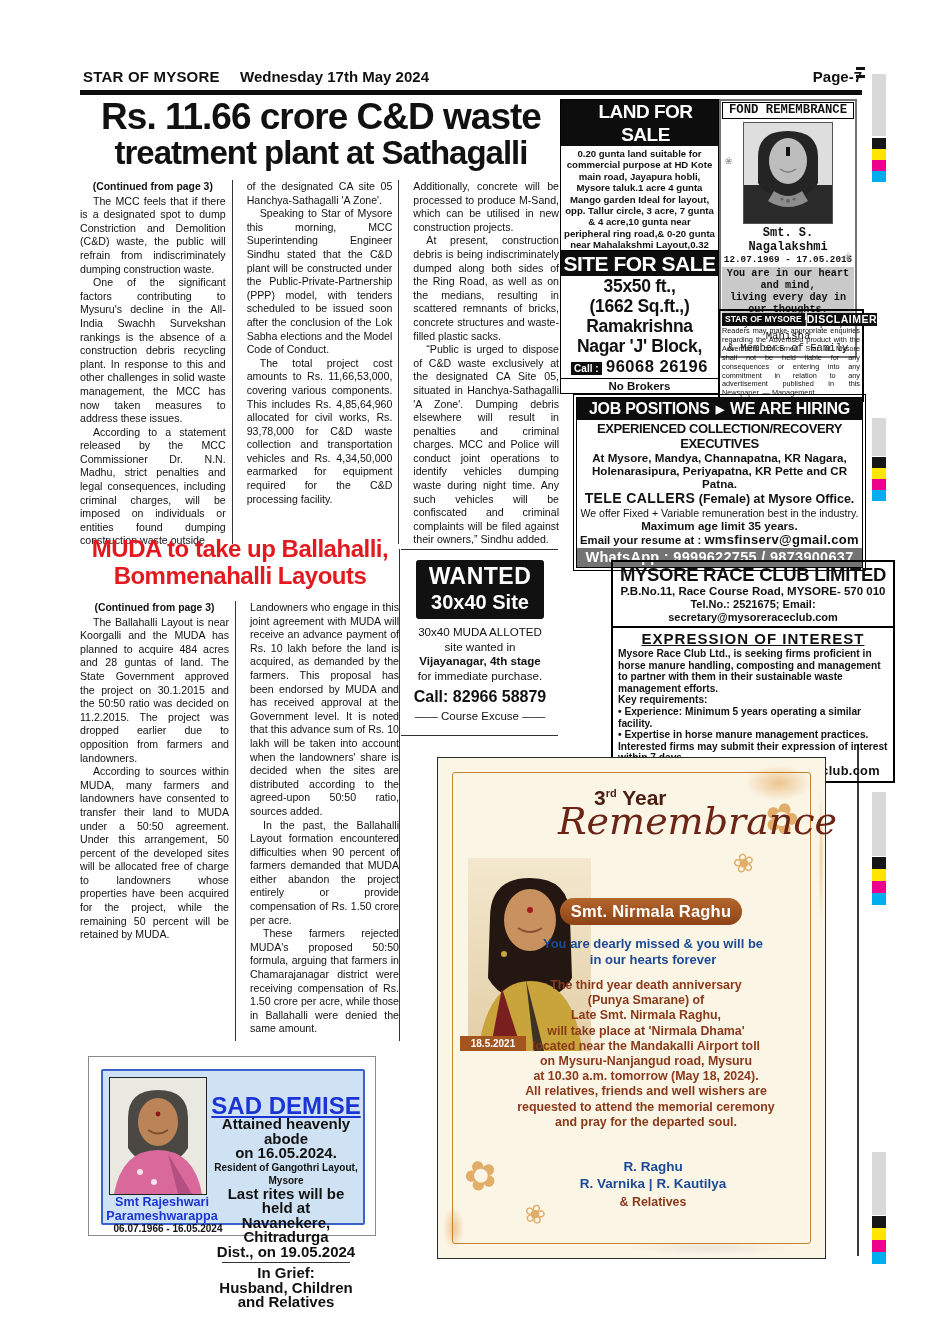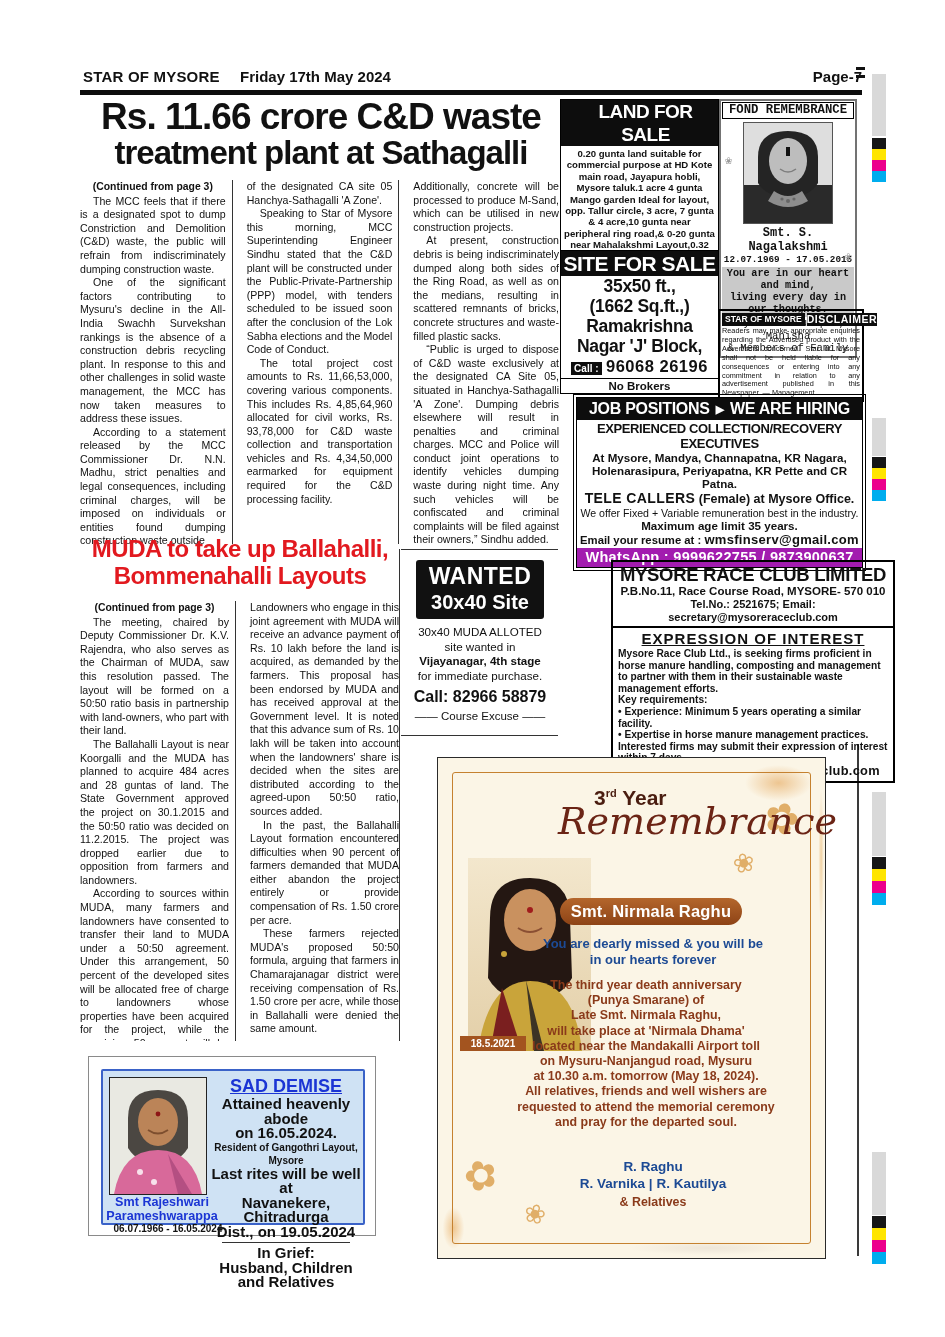--- a/index.html
+++ b/index.html
@@ -59,21 +59,21 @@
   .job-head .arrow{font-size:11px;vertical-align:1px;padding:0 2px;}
   .job-role1{font-size:13px;font-weight:bold;text-align:center;line-height:15px;margin-top:1px;letter-spacing:-.4px;}
   .job-loc{font-size:11.6px;font-weight:bold;text-align:center;line-height:13px;padding:0 4px;}
   .job-tele{text-align:center;line-height:16px;}
   .job-tele .b{font-size:14px;font-weight:bold;letter-spacing:.4px;}
   .job-tele .r{font-size:12.5px;font-weight:bold;}
   .job-offer{font-size:10.6px;text-align:center;line-height:12px;font-weight:500;}
   .job-age{font-size:11.6px;font-weight:bold;text-align:center;line-height:13px;}
   .job-email{font-size:11.3px;font-weight:bold;text-align:center;line-height:15px;}
   .job-email .em{font-size:13px;letter-spacing:.3px;}
-  .job-wa{background:#a21caf;color:#fff;font-size:14.5px;font-weight:bold;text-align:center;line-height:19px;letter-spacing:.3px;}
+  .job-wa{background:#737373;color:#fff;font-size:14.5px;font-weight:bold;text-align:center;line-height:19px;letter-spacing:.3px;}
   
   .wanted-box{width:128px;margin:8px auto 0;background:#111;border-radius:3px;color:#fff;text-align:center;padding:3px 0 5px;}
   .wanted-box .t1{font-size:23px;font-weight:bold;line-height:27px;letter-spacing:.5px;}
   .wanted-box .t2{font-size:20px;font-weight:bold;line-height:24px;}
   .wanted-lines{margin-top:6px;}
   .wanted-lines div{font-size:11.6px;text-align:center;line-height:14.5px;font-weight:500;}
   .wanted-lines div:nth-child(3){font-weight:bold;}
   .wanted-call{font-size:16px;font-weight:bold;text-align:center;margin-top:5px;}
   .wanted-note{font-size:11.5px;font-weight:500;text-align:center;margin-top:4px;}
   
@@ -106,38 +106,38 @@
   .rem3-sign div{font-size:13.5px;font-weight:bold;color:#1c4a94;text-align:center;line-height:17px;}
   .rem3-rel{font-size:12.4px;font-weight:bold;color:#8a3a1a;text-align:center;line-height:16px;}
   .rem3-chip{background:#a3541f;color:#fff;font-size:10px;font-weight:bold;text-align:center;line-height:15px;}
   
   .sad-outer{border:1px solid #8a8a8a;}
   .sad{position:absolute;border:2px solid #3a62c8;background:#cfe2f4;border-radius:2px;}
   .sad-photo{position:absolute;border:1px solid #222;}
   .sad-name div{font-size:12.6px;font-weight:bold;color:#1b35d4;text-align:center;line-height:14px;}
   .sad-dates{font-size:10px;font-weight:bold;color:#111;text-align:center;line-height:12px;}
   .sad-right{position:absolute;text-align:center;}
-  .sad-title{font-size:18px;font-weight:bold;color:#1b35d4;text-decoration:underline;line-height:22px;}
+  .sad-title{font-size:24px;font-weight:bold;color:#1b35d4;text-decoration:underline;line-height:22px;margin-top:20px;}
   .sad-l{font-size:15px;font-weight:bold;line-height:14.5px;}
   .sad-res{font-size:10px;font-weight:bold;line-height:13px;}
   .sad-hr{border-top:1px solid #333;width:85%;margin:3px auto;}
   
   .reg-gray{background:#d9d9d9;}
   .reg-k{background:#161616;}
   .reg-y{background:#ffe500;}
   .reg-m{background:#ec008c;}
   .reg-c{background:#00adee;}
 </style>
 </head>
 <body>
 
 <div id="page">
 
   <div class="abs masthead" style="left:83px;top:68px;">STAR OF MYSORE</div>
-  <div class="abs issuedate" style="left:240px;top:68px;">Friday 17th May 2024</div>
+  <div class="abs issuedate" style="left:240px;top:68px;">Wednesday 17th May 2024</div>
   <div class="abs pageno" style="left:762px;top:68px;width:100px;">Page-7</div>
   <div class="abs hdr-rule" style="left:80px;top:90px;width:782px;height:5px;"></div>
   <div class="abs" style="left:856px;top:67px;width:9px;height:3px;background:#111;"></div>
   <div class="abs" style="left:856px;top:75px;width:9px;height:3px;background:#111;"></div>
 
   <div class="abs hl1" style="left:75px;top:98px;">
     <div class="l1">Rs. 11.66 crore C&amp;D waste</div>
     <div class="l2">treatment plant at Sathagalli</div>
   </div>
 
@@ -164,21 +164,20 @@
 
   <div class="abs hl2" style="left:79px;top:536px;">
     <div class="l1">MUDA to take up Ballahalli,</div>
     <div class="l2">Bommenahalli Layouts</div>
   </div>
 
   <div class="abs cols" style="left:80px;top:601px;width:319px;height:440px;">
     <div class="col">
       <div class="contnote">(Continued from page 3)</div>
       <div>
-          <p>The meeting, chaired by Deputy Commissioner Dr. K.V. Rajendra, who also serves as the Chairman of MUDA, saw this resolution passed. The layout will be formed on a 50:50 ratio basis in partnership with land-owners, who part with their land.</p>
           <p>The Ballahalli Layout is near Koorgalli and the MUDA has planned to acquire 484 acres and 28 guntas of land. The State Government approved the project on 30.1.2015 and the 50:50 ratio was decided on 11.2.2015. The project was dropped earlier due to opposition from farmers and landowners.</p>
           <p>According to sources within MUDA, many farmers and landowners have consented to transfer their land to MUDA under a 50:50 agreement. Under this arrangement, 50 percent of the developed sites will be allocated free of charge to landowners whose properties have been acquired for the project, while the remaining 50 percent will be retained by MUDA.</p>
         </div>
     </div>
     <div class="col cont-first">
         <p>Landowners who engage in this joint agreement with MUDA will receive an advance payment of Rs. 10 lakh before the land is acquired, as demanded by the farmers. This proposal has been endorsed by MUDA and has received approval at the Government level. It is noted that this advance sum of Rs. 10 lakh will be taken into account when the landowners' share is decided when the sites are distributed according to the agreed-upon 50:50 ratio, sources added.</p>
         <p>In the past, the Ballahalli Layout formation encountered difficulties when 90 percent of farmers demanded that MUDA either abandon the project entirely or provide compensation of Rs. 1.50 crore per acre.</p>
         <p>These farmers rejected MUDA's proposed 50:50 formula, arguing that farmers in Chamarajanagar district were receiving compensation of Rs. 1.50 crore per acre, while those in Ballahalli were denied the same amount.</p>
       </div>
   </div>
@@ -373,21 +372,21 @@
           <div>Smt Rajeshwari</div>
           <div>Parameshwarappa</div>
         </div>
       <div class="abs sad-dates" style="left:0px;top:152px;width:130px;">06.07.1966 - 16.05.2024</div>
       <div class="sad-right" style="left:108px;top:4px;width:150px;">
         <div class="sad-title">SAD DEMISE</div>
         <div class="sad-l">Attained heavenly abode</div>
         <div class="sad-l">on 16.05.2024.</div>
         <div class="sad-res">Resident of Gangothri Layout, Mysore</div>
         <div>
-            <div class="sad-l">Last rites will be well at</div>
+            <div class="sad-l">Last rites will be held at</div>
             <div class="sad-l">Navanekere, Chitradurga</div>
             <div class="sad-l">Dist., on 19.05.2024</div>
           </div>
         <div class="sad-hr"></div>
         <div>
             <div class="sad-l">In Grief:</div>
             <div class="sad-l">Husband, Children</div>
             <div class="sad-l">and Relatives</div>
           </div>
       </div>

